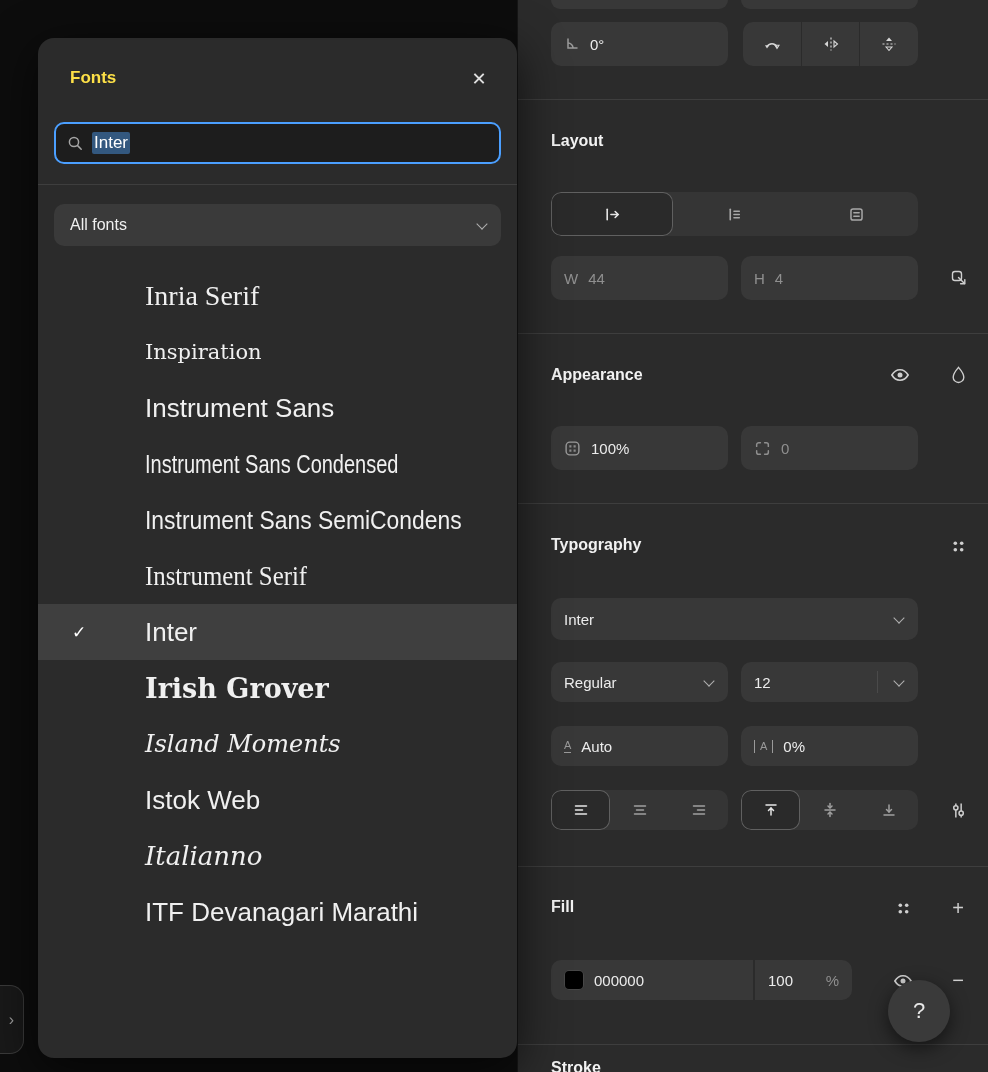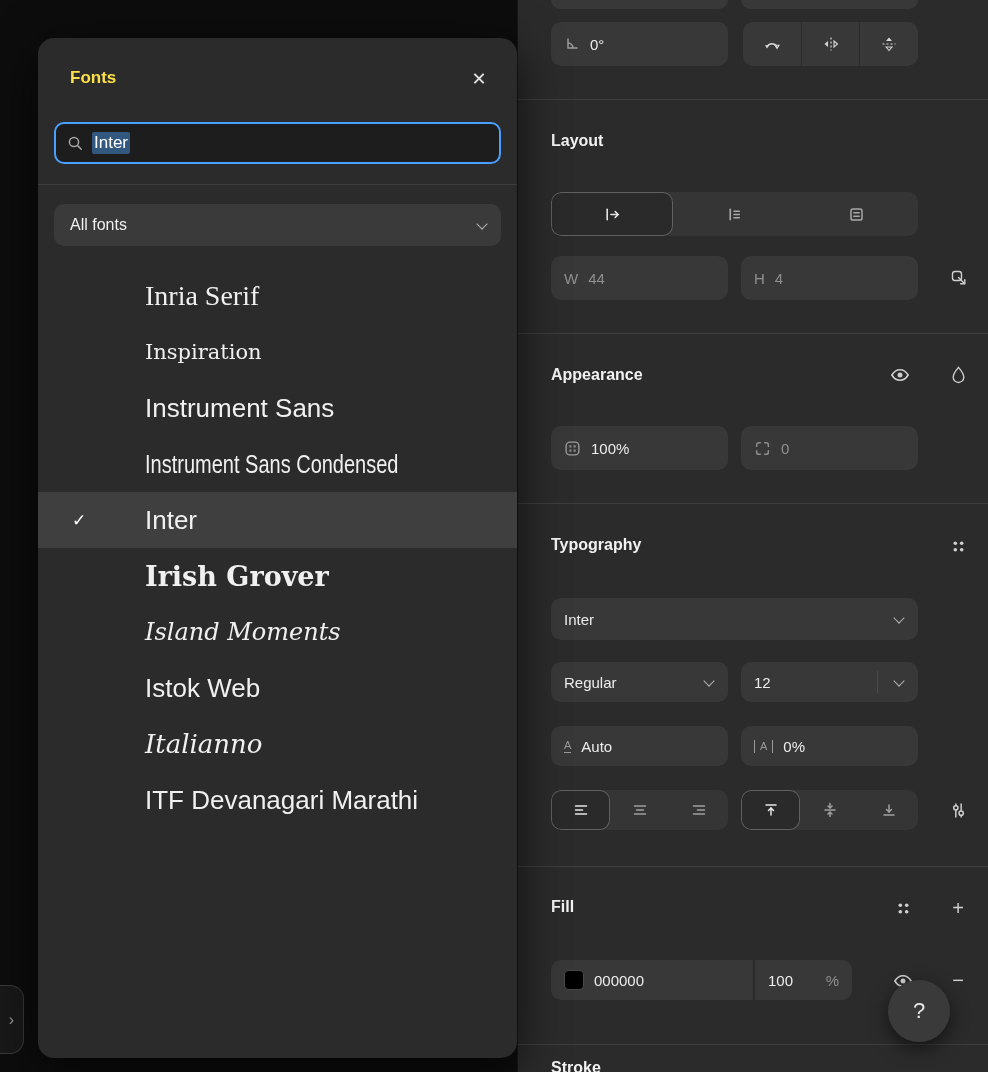--- a/index.html
+++ b/index.html
@@ -357,20 +357,26 @@
         </div>
       <div class="font-item f-script-sm">
           <span>Inspiration</span>
         </div>
       <div class="font-item f-sans">
           <span>Instrument Sans</span>
         </div>
       <div class="font-item">
           <span class="f-sans-cond">Instrument Sans Condensed</span>
         </div>
+      <div class="font-item">
+          <span class="f-sans-scond">Instrument Sans SemiCondens</span>
+        </div>
+      <div class="font-item">
+          <span class="f-serif-c">Instrument Serif</span>
+        </div>
       <div class="font-item f-sans selected">
         <span class="check">✓</span>
         <span>Inter</span>
       </div>
       <div class="font-item f-bold-fun">
           <span>Irish Grover</span>
         </div>
       <div class="font-item f-script">
           <span>Island Moments</span>
         </div>

